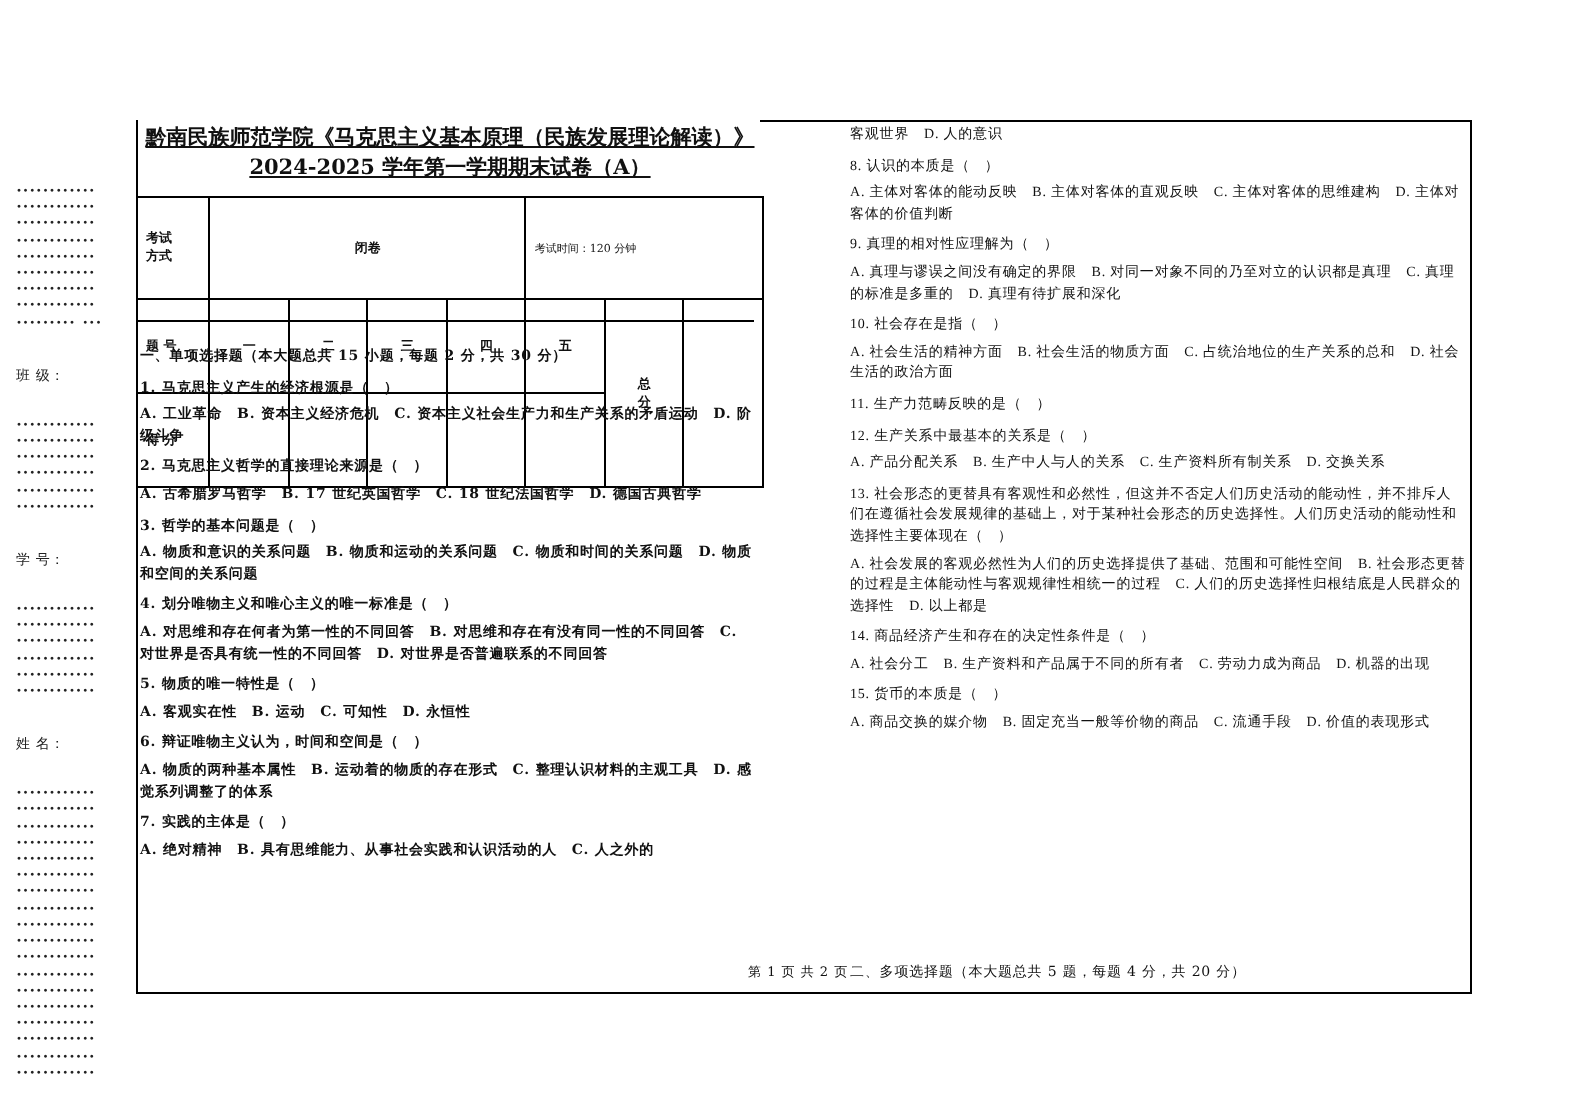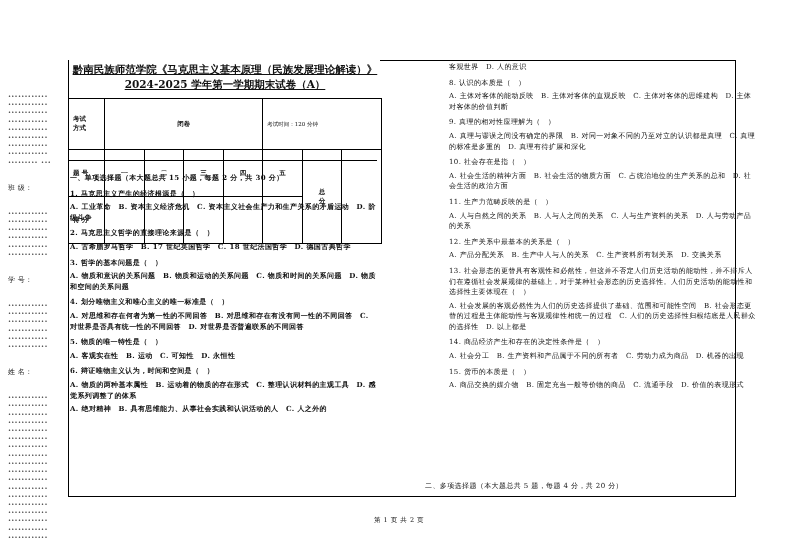--- a/index.html
+++ b/index.html
@@ -15,21 +15,21 @@
   }
   .binding .dots { white-space: nowrap; }
   .binding .label { font-size: 7px; line-height: 10px; margin: 17px 0 16px 0; font-family: "DejaVu Serif", serif; }
   .frame {
     position: absolute; left: 68px; top: 60px; width: 668px; height: 437px;
     border-left: 1.3px solid #000; border-right: 1.3px solid #000;
     border-bottom: 1.3px solid #000; box-sizing: border-box;
   }
   .topline-right { position: absolute; left: 380px; top: 60px; width: 356px; border-top: 1.3px solid #000; }
   .leftcol { position: absolute; left: 70px; top: 62px; width: 310px; }
-  .rightcol { position: absolute; left: 449px; top: 59px; width: 308px; }
+  .rightcol { position: absolute; left: 425px; top: 59px; width: 308px; font-family: Liberation Serif, serif; }
   .title {
     text-align: center; font-weight: bold; font-size: 10.5px; line-height: 15px;
     font-family: "DejaVu Serif", serif; margin-left: 0; text-decoration: underline;
   }
   .title .l1 { display: block; }
   .title .l2 { display: block; }
   table.score {
     position: absolute; left: 68px; top: 98px; width: 314px;
     border-collapse: collapse; font-size: 6.5px;
   }
@@ -37,21 +37,21 @@
     border: 1.1px solid #000; height: 14px; text-align: center; padding: 16px;
   }
   table.score td.left { text-align: left; padding-left: 4px; font-weight: bold; }
   table.score td.b { font-weight: bold; }
   table.score td.lt { text-align: left; padding-left: 4px; font-size: 5.5px; }
   .divider { position: absolute; left: 68px; top: 160px; width: 309px; border-top: 1px solid #000; }
   .q { font-size: 7px; line-height: 10.6px; letter-spacing: 0.4px; }
   .q .stem { margin-top: 5px; }
   .q .opts { margin-top: 3px; }
   .left-q { position: absolute; left: 70px; top: 168px; width: 306px; font-weight: bold; }
-  .footer { position: absolute; left: 374px; top: 516px; font-size: 6.5px; letter-spacing: 0.5px; text-align: right; }
+  .footer { position: absolute; left: 374px; top: 482px; font-size: 6.5px; letter-spacing: 0.5px; text-align: right; }
   .sec2 { position: absolute; left: 425px; top: 481px; font-size: 7px; letter-spacing: 0.4px; }
 </style>
 </head>
 <body>
 
 <div class="binding">
   <div class="dots">••••••••••••</div>
   <div class="dots">••••••••••••</div>
   <div class="dots">••••••••••••</div>
   <div class="dots">••••••••••••</div>
@@ -141,33 +141,33 @@
   <div class="stem">2. 马克思主义哲学的直接理论来源是（　）</div>
   <div class="opts">A. 古希腊罗马哲学　B. 17 世纪英国哲学　C. 18 世纪法国哲学　D. 德国古典哲学</div>
   <div class="stem">3. 哲学的基本问题是（　）</div>
   <div class="opts">A. 物质和意识的关系问题　B. 物质和运动的关系问题　C. 物质和时间的关系问题　D. 物质和空间的关系问题</div>
   <div class="stem">4. 划分唯物主义和唯心主义的唯一标准是（　）</div>
   <div class="opts">A. 对思维和存在何者为第一性的不同回答　B. 对思维和存在有没有同一性的不同回答　C. 对世界是否具有统一性的不同回答　D. 对世界是否普遍联系的不同回答</div>
   <div class="stem">5. 物质的唯一特性是（　）</div>
   <div class="opts">A. 客观实在性　B. 运动　C. 可知性　D. 永恒性</div>
   <div class="stem">6. 辩证唯物主义认为，时间和空间是（　）</div>
   <div class="opts">A. 物质的两种基本属性　B. 运动着的物质的存在形式　C. 整理认识材料的主观工具　D. 感觉系列调整了的体系</div>
+  <div class="stem">7. 实践的主体是（　）</div>
   <div class="opts">A. 绝对精神　B. 具有思维能力、从事社会实践和认识活动的人　C. 人之外的</div>
 </div>
 
 <div class="rightcol q">
   <div class="opts" style="margin-top:3px">客观世界　D. 人的意识</div>
   <div class="stem">8. 认识的本质是（　）</div>
   <div class="opts">A. 主体对客体的能动反映　B. 主体对客体的直观反映　C. 主体对客体的思维建构　D. 主体对客体的价值判断</div>
   <div class="stem">9. 真理的相对性应理解为（　）</div>
   <div class="opts">A. 真理与谬误之间没有确定的界限　B. 对同一对象不同的乃至对立的认识都是真理　C. 真理的标准是多重的　D. 真理有待扩展和深化</div>
   <div class="stem">10. 社会存在是指（　）</div>
   <div class="opts">A. 社会生活的精神方面　B. 社会生活的物质方面　C. 占统治地位的生产关系的总和　D. 社会生活的政治方面</div>
   <div class="stem">11. 生产力范畴反映的是（　）</div>
-  <div class="opts">A. 人与自然之间的关系　B. 人与人之间的关系　C. 人与生产资料的关系　D. 人与劳动产品的关系</div>
   <div class="stem">12. 生产关系中最基本的关系是（　）</div>
   <div class="opts">A. 产品分配关系　B. 生产中人与人的关系　C. 生产资料所有制关系　D. 交换关系</div>
   <div class="stem">13. 社会形态的更替具有客观性和必然性，但这并不否定人们历史活动的能动性，并不排斥人们在遵循社会发展规律的基础上，对于某种社会形态的历史选择性。人们历史活动的能动性和选择性主要体现在（　）</div>
   <div class="opts">A. 社会发展的客观必然性为人们的历史选择提供了基础、范围和可能性空间　B. 社会形态更替的过程是主体能动性与客观规律性相统一的过程　C. 人们的历史选择性归根结底是人民群众的选择性　D. 以上都是</div>
   <div class="stem">14. 商品经济产生和存在的决定性条件是（　）</div>
   <div class="opts">A. 社会分工　B. 生产资料和产品属于不同的所有者　C. 劳动力成为商品　D. 机器的出现</div>
   <div class="stem">15. 货币的本质是（　）</div>
   <div class="opts">A. 商品交换的媒介物　B. 固定充当一般等价物的商品　C. 流通手段　D. 价值的表现形式</div>
 </div>
 

